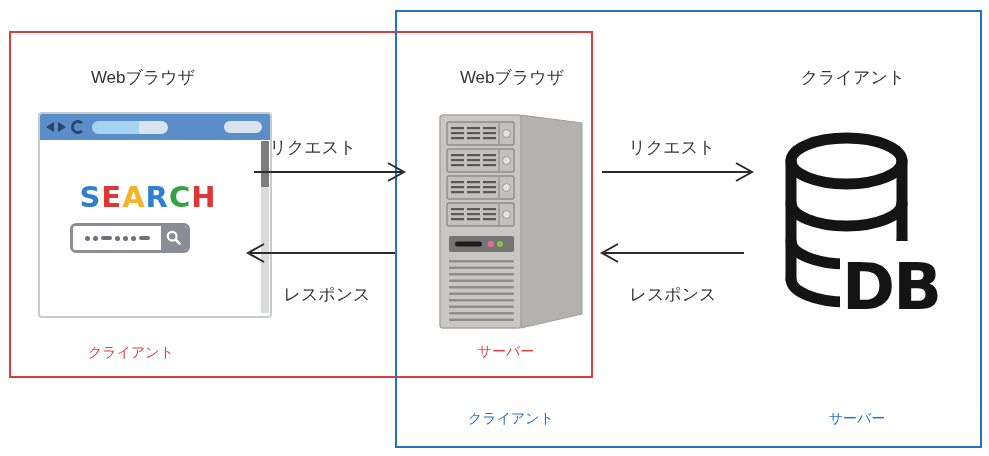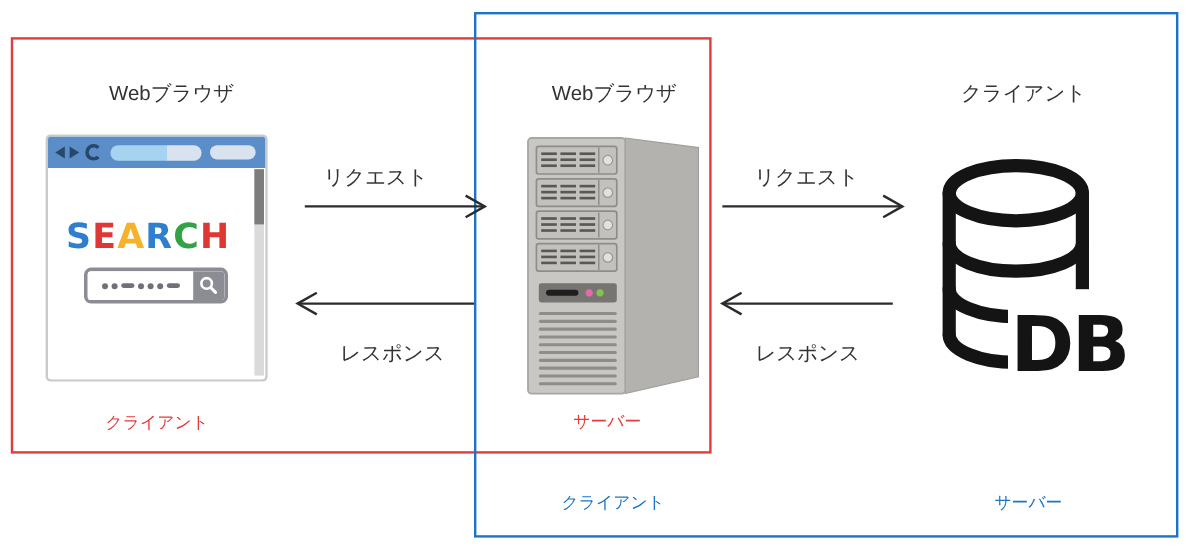--- a/index.html
+++ b/index.html
@@ -14,21 +14,21 @@
   
   .node-title{position:absolute;width:180px;text-align:center;font-size:17px;color:#333;}
   .arrow-label{position:absolute;width:180px;text-align:center;font-size:17px;color:#333;}
   .tag{position:absolute;width:180px;text-align:center;font-size:14px;}
 
   
   .arrow{position:absolute;}
   .arrow line,.arrow polyline{stroke:#2b2b2b;stroke-width:2;fill:none;}
 
   
-  .browser{position:absolute;left:38px;top:112px;width:185px;height:206px;box-sizing:border-box;
+  .browser{position:absolute;left:38px;top:112px;width:234px;height:206px;box-sizing:border-box;
            border:2px solid #c7cbce;border-radius:4px;background:#fff;display:flex;flex-direction:column;}
   .browser-bar{height:26px;background:#5b8ec8;border-radius:2px 2px 0 0;display:flex;align-items:center;
                padding:0 6px;flex:0 0 auto;}
   .tri{width:0;height:0;border-top:5px solid transparent;border-bottom:5px solid transparent;}
   .tri-left{border-right:8px solid #27476b;margin-right:4px;}
   .tri-right{border-left:8px solid #27476b;margin-right:5px;}
   .refresh{width:8px;height:8px;border:3px solid #27476b;border-right-color:transparent;
            border-radius:50%;margin-right:7px;}
   .addr{width:76px;height:13px;border-radius:7px;
         background:linear-gradient(90deg,#a6d4f0 0%,#a6d4f0 62%,#d9e3f0 62%,#d9e3f0 100%);}

